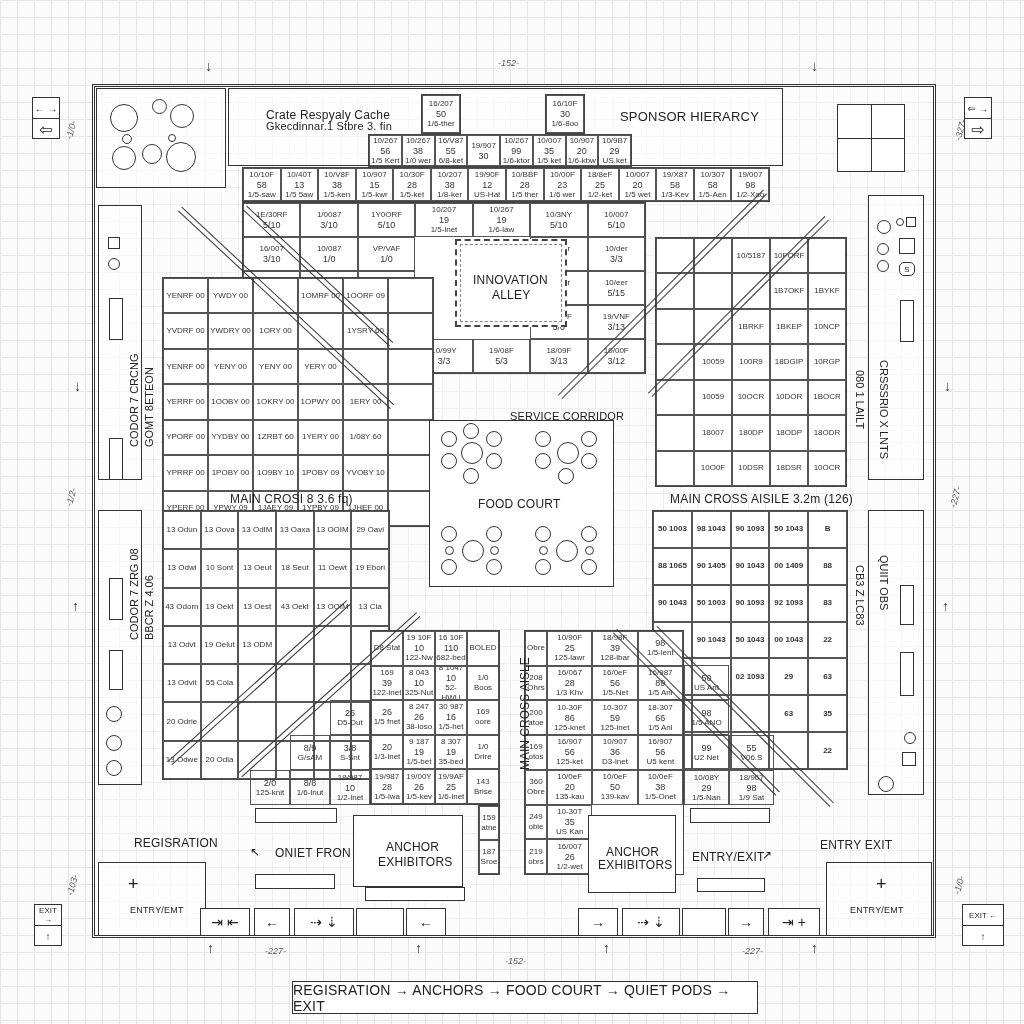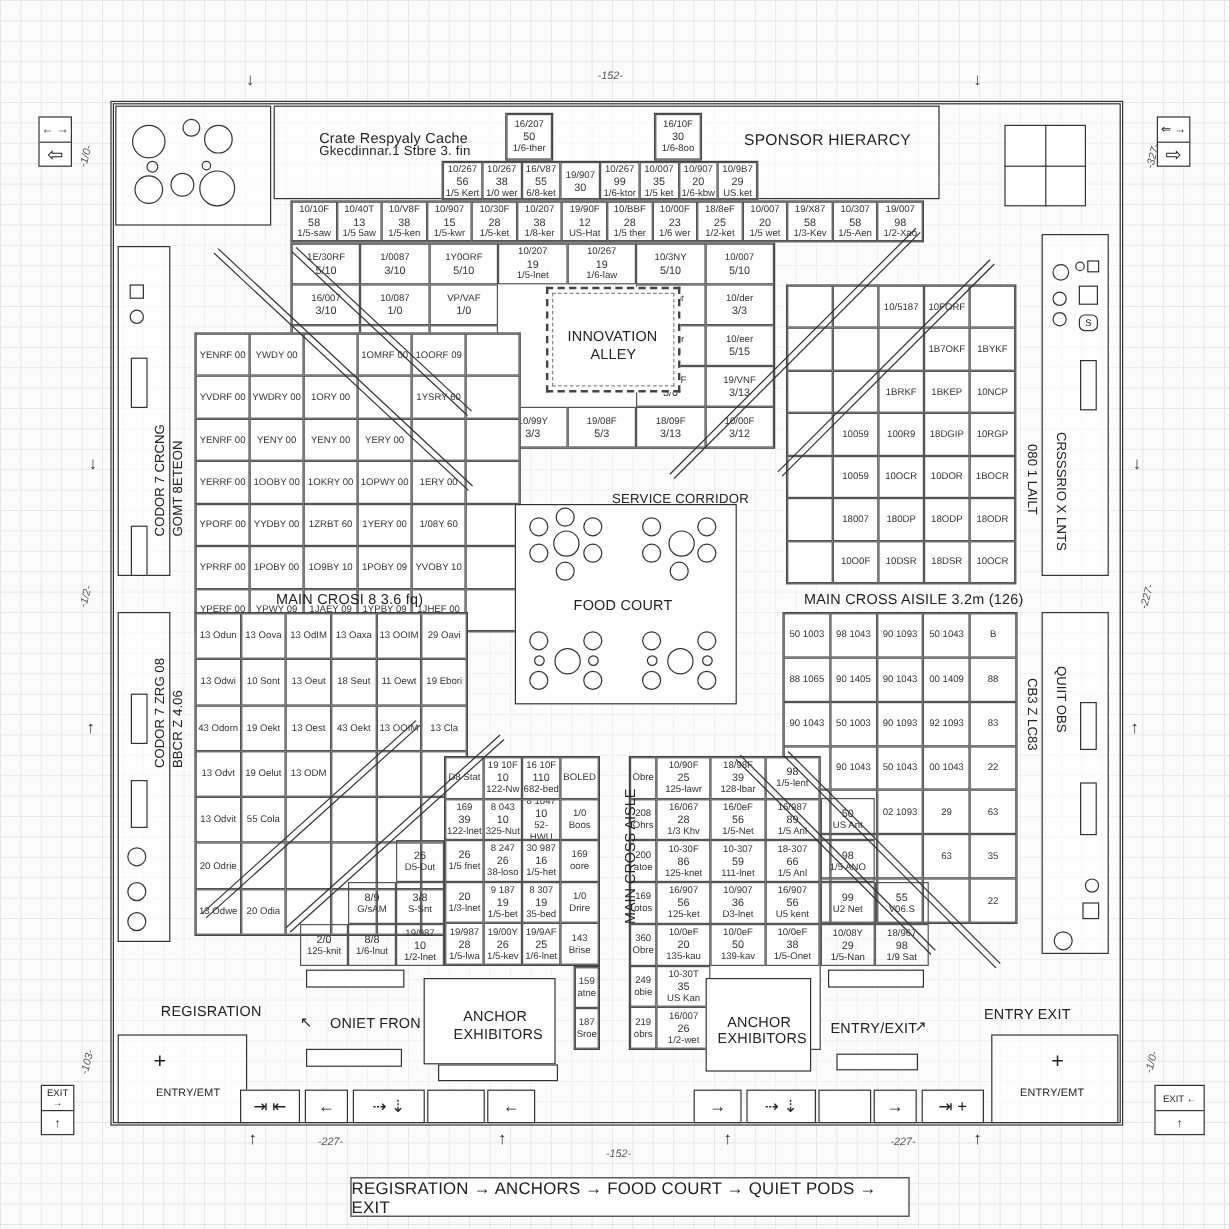--- a/index.html
+++ b/index.html
@@ -476,21 +476,21 @@
   <div class="booth"></div>
   <div class="booth"></div>
   <div class="booth">13 Odwe</div>
   <div class="booth">20 Odia</div>
   <div class="booth"></div>
   <div class="booth"></div>
   <div class="booth"></div>
   <div class="booth"></div>
 </div>
 
-<div class="booths" style="left:652px;top:510px;width:196px;height:260px;grid-template-columns:repeat(5,1fr);grid-template-rows:repeat(7,1fr);">
+<div class="booths" style="left:652px;top:510px;width:196px;height:260px;grid-template-columns:repeat(5,1fr);grid-template-rows:repeat(7,1fr);font-weight:bold;">
   <div class="booth">50 1003</div>
   <div class="booth">98 1043</div>
   <div class="booth">90 1093</div>
   <div class="booth">50 1043</div>
   <div class="booth">B</div>
   <div class="booth">88 1065</div>
   <div class="booth">90 1405</div>
   <div class="booth">90 1043</div>
   <div class="booth">00 1409</div>
   <div class="booth">88</div>
@@ -685,21 +685,21 @@
 
   <div class="booth">200 atoe</div>
   <div class="booth">
       <span>10-30F</span>
       <span class="n">86</span>
       <span>125-knet</span>
     </div>
   <div class="booth">
       <span>10-307</span>
       <span class="n">59</span>
-      <span>111-lnet</span>
+      <span>125-lnet</span>
     </div>
   <div class="booth">
       <span>18-307</span>
       <span class="n">66</span>
       <span>1/5 Anl</span>
     </div>
 
   <div class="booth">169 otos</div>
   <div class="booth">
       <span>16/907</span>

